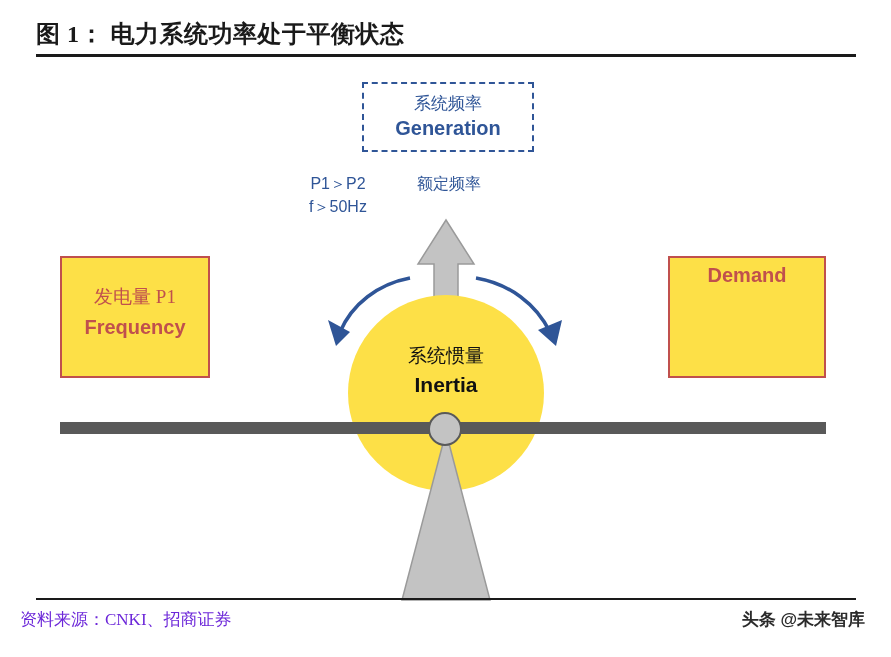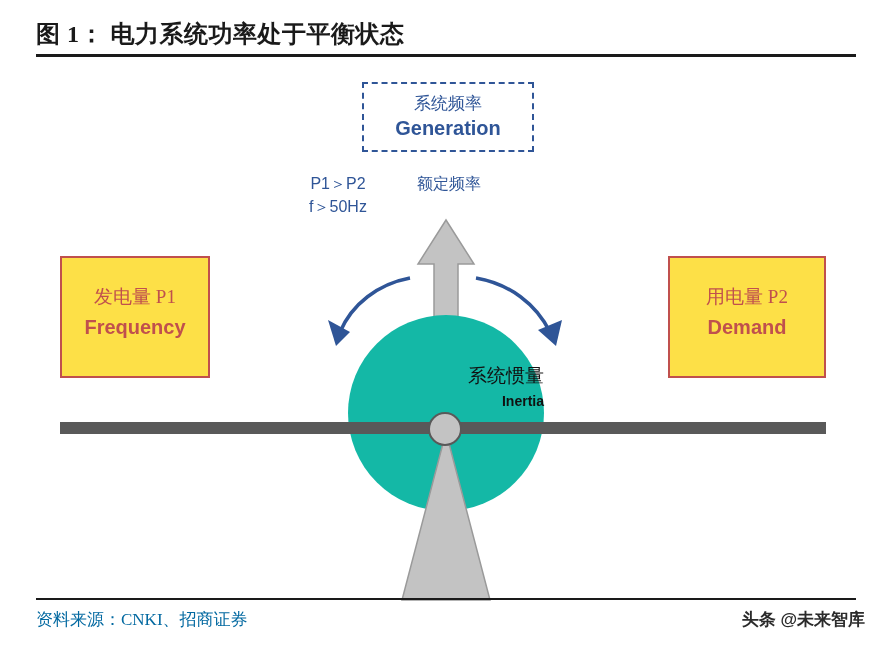--- a/index.html
+++ b/index.html
@@ -50,24 +50,24 @@
   #footer-rule {
     position: absolute;
     left: 36px;
     top: 598px;
     width: 820px;
     height: 2px;
     background: #1a1a1a;
   }
   #source-text {
     position: absolute;
-    left: 36px;
+    left: 20px;
     top: 608px;
     font-size: 17px;
-    color: #0369a1;
+    color: #6d28d9;
     font-family: "Liberation Serif", serif;
     white-space: nowrap;
   }
   #watermark {
     position: absolute;
     right: 26px;
     top: 608px;
     font-size: 17px;
     color: #2b2b2b;
     font-weight: bold;
@@ -155,36 +155,36 @@
     top: 362px;
     width: 766px;
     height: 12px;
     background: #595959;
   }
 
   
   #inertia-circle {
     position: absolute;
     left: 348px;
-    top: 255px;
+    top: 235px;
     width: 196px;
     height: 196px;
     border-radius: 50%;
-    background: #14b8a6;
-    text-align: right;
+    background: #fde047;
+    text-align: center;
   }
   #inertia-cn {
     margin-top: 48px;
     font-size: 19px;
     color: #111111;
     font-family: "Liberation Serif", serif;
   }
   #inertia-en {
     margin-top: 4px;
-    font-size: 14px;
+    font-size: 21px;
     font-weight: bold;
     color: #111111;
     font-family: "Liberation Sans", sans-serif;
   }
 
   
   #pivot-triangle {
     position: absolute;
     left: 402px;
     top: 372px;
@@ -264,21 +264,20 @@
         <polygon points="86,76 68,60 92,50" fill="#2f5597"></polygon>
       </svg>
     </div>
 
     <div class="red-box" id="box-generation">
       <div class="bx-cn">发电量 P1</div>
       <div class="bx-en">Frequency</div>
     </div>
 
     <div class="red-box" id="box-demand">
-      <div class="bx-cn">用电量 P2</div>
       <div class="bx-en">Demand</div>
     </div>
 
     <div id="inertia-circle">
       <div id="inertia-cn">系统惯量</div>
       <div id="inertia-en">Inertia</div>
     </div>
 
     <div id="beam"></div>
 

